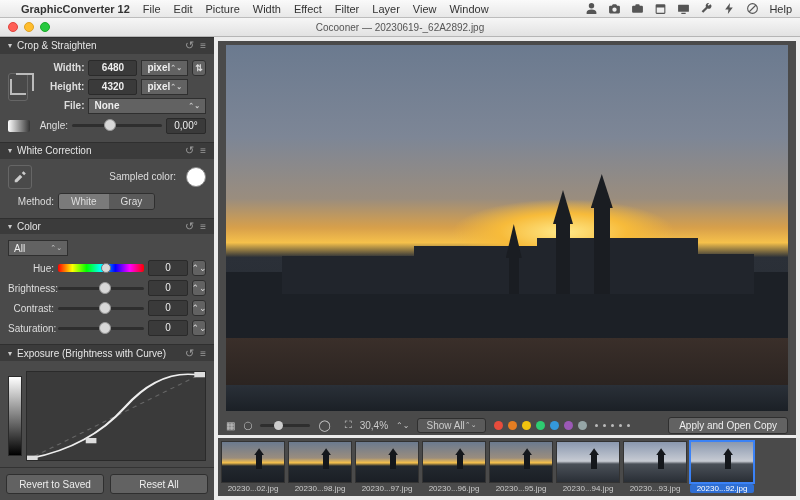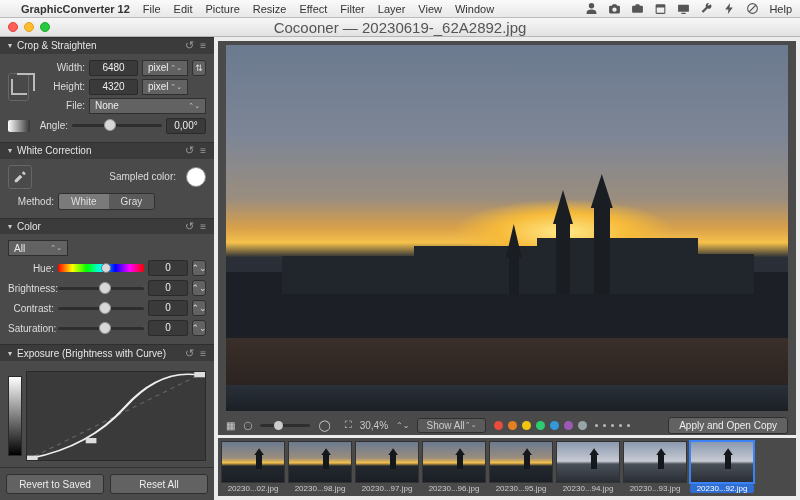--- a/index.html
+++ b/index.html
@@ -13,21 +13,21 @@
 .right-icons svg { width:13px; height:13px; fill:#555; }
 
 
 .window { position:absolute; left:0; top:18px; width:800px; height:482px; background:#4a4a4a; display:flex; flex-direction:column; }
 .titlebar { height:19px; background:linear-gradient(#f6f6f6,#e2e2e2); border-bottom:1px solid #b5b5b5; display:flex; align-items:center; position:relative; }
 .traffic { display:flex; gap:6px; margin-left:8px; }
 .dot { width:10px; height:10px; border-radius:50%; }
 .dot.red{background:#ff5f56;border:0.5px solid #e0443e;}
 .dot.yel{background:#ffbd2e;border:0.5px solid #dea123;}
 .dot.grn{background:#27c93f;border:0.5px solid #1aab29;}
-.titlebar .title { position:absolute; left:0; right:0; text-align:center; font-size:15px; color:#555; }
+.titlebar .title { position:absolute; left:0; right:0; text-align:center; font-size:10px; color:#555; }
 
 .body { flex:1; display:flex; min-height:0; }
 
 
 .sidebar { width:214px; background:#4a4a4a; display:flex; flex-direction:column; overflow:hidden; }
 .panel-head { height:20px; background:#3b3b3b; display:flex; align-items:center; padding:0 8px; font-size:10px; color:#e5e5e5; border-top:1px solid #2f2f2f; }
 .panel-head .tri { margin-right:5px; font-size:8px; color:#ccc; }
 .panel-head .tools { margin-left:auto; display:flex; gap:6px; align-items:center; color:#9a9a9a; font-size:10px; }
 .panel-body { padding:6px 8px 8px 8px; display:flex; flex-direction:column; gap:4px; }
 .row { display:flex; align-items:center; gap:4px; }
@@ -94,21 +94,21 @@
 </style>
 </head>
 <body>
 
 <div class="menubar">
   <span class="apple"></span>
   <span class="appname">GraphicConverter 12</span>
   <span>File</span>
   <span>Edit</span>
   <span>Picture</span>
-  <span>Resize</span>
+  <span>Width</span>
   <span>Effect</span>
   <span>Filter</span>
   <span>Layer</span>
   <span>View</span>
   <span>Window</span>
   <div class="right-icons">
     <svg viewBox="0 0 24 24">
         <path d="M12 12a5 5 0 100-10 5 5 0 000 10zm0 2c-5 0-9 2.5-9 5v3h18v-3c0-2.5-4-5-9-5z"></path>
       </svg>
     <svg viewBox="0 0 24 24">
@@ -159,21 +159,21 @@
         <div class="tools">
             <span class="reset-icon">↺</span>
             <span>≡</span>
           </div>
       </div>
       <div class="panel-body">
         <div class="row">
           <div class="icon-box">
               <div class="cropicon"></div>
             </div>
-          <div style="flex:1;display:flex;flex-direction:column;gap:3px;">
+          <div style="flex:1;display:flex;flex-direction:column;gap:3px;font-weight:bold;">
             <div class="row">
               <div class="lbl">Width:</div>
               <div class="numbox">6480</div>
               <div class="selbox" style="flex:0 0 46px">
                   <span>pixel</span>
                   <span class="chev">⌃⌄</span>
                 </div>
               <div class="tinybtn">⇅</div>
 
             </div>

